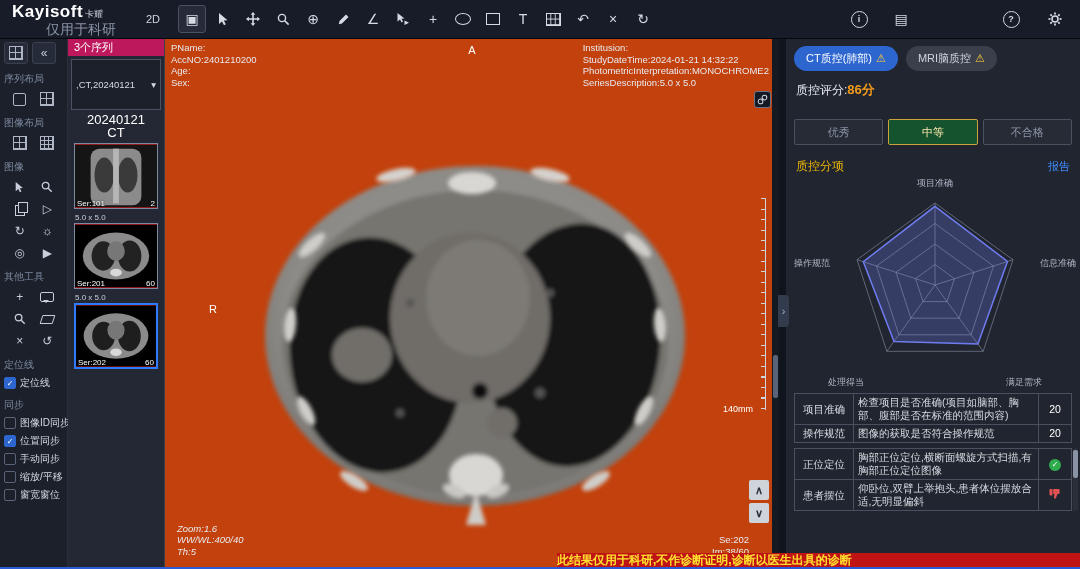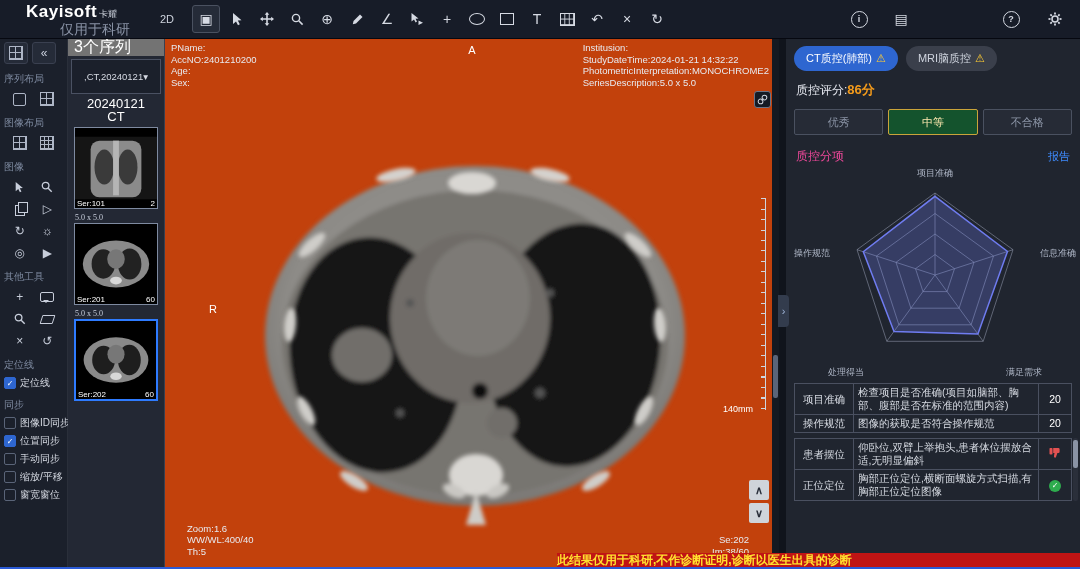--- a/index.html
+++ b/index.html
@@ -1,19 +1,19 @@
 <!DOCTYPE html>
 <html><head>
 <meta charset="utf-8">
 <style>
   html,body{margin:0;padding:0;background:#10141c;font-family:"Liberation Sans",sans-serif;}
   body{width:1080px;height:569px;position:relative;overflow:hidden;color:#d6dae3;-webkit-font-smoothing:antialiased;}
   
   .topbar{position:absolute;top:0;left:0;right:0;height:38px;background:#171c28;border-bottom:1px solid #060810;display:flex;align-items:center;z-index:20;}
-  .logo{margin-left:26px;line-height:1;width:128px;}
+  .logo{margin-left:12px;line-height:1;width:128px;}
   .logo .brand{font-size:17px;font-weight:bold;color:#fff;letter-spacing:.5px;}
   .logo .brandcn{font-size:9px;color:#cfd4de;margin-left:2px;}
   .logo .sub{font-size:14px;color:#8b94a7;margin-top:2px;margin-left:34px;}
   .modelbl{font-size:11px;color:#cfd4de;margin:0 16px 0 6px;}
   .tbtn{width:26px;height:26px;display:flex;align-items:center;justify-content:center;color:#d6dae3;font-size:14px;border-radius:3px;margin:0 2px;flex:0 0 auto;}
   .tbtn.framed{background:#252b38;border:1px solid #4a5160;}
   .tb-right{margin-left:auto;display:flex;gap:12px;margin-right:8px;align-items:center;}
   .tb-right2{display:flex;gap:14px;margin-left:72px;margin-right:10px;align-items:center;}
   .circ{width:15px;height:15px;border:1.3px solid #d6dae3;border-radius:50%;display:flex;align-items:center;justify-content:center;font-size:9px;font-weight:bold;}
   .shape-ellipse{width:14px;height:10px;border:1.4px solid #d6dae3;border-radius:50%;}
@@ -34,60 +34,60 @@
   .ic-bubble{position:relative;width:12px;height:8px;border:1px solid #c8cedb;border-radius:2px;}
   .ic-bubble::after{content:"";position:absolute;left:2px;bottom:-5px;border:3px solid transparent;border-top-color:#c8cedb;}
   .ic-eraser{width:11px;height:7px;border:1px solid #c8cedb;transform:skewX(-18deg);border-radius:1px;}
   .chkrow{display:flex;align-items:center;gap:4px;padding:2px 4px;cursor:default;}
   .cbox{width:10px;height:10px;flex:0 0 auto;border:1px solid #5a6478;border-radius:2px;background:#1b202b;display:inline-flex;align-items:center;justify-content:center;font-size:8px;color:#fff;}
   .cbox.checked{background:#2e66d0;border-color:#2e66d0;}
   .cbox.checked::after{content:"✓";}
   .chklbl{font-size:10px;color:#d6dae3;white-space:nowrap;}
   
   .seriespanel{position:absolute;top:38px;left:68px;width:97px;bottom:2px;background:#232834;border-right:1px solid #3a4050;box-sizing:border-box;}
-  .sp-head{height:18px;background:#737373;color:#fff;font-size:16px;display:flex;align-items:center;padding-left:6px;}
-  .sp-select{height:17px;margin:3px 3px 2px;background:#1b202b;border:1px solid #4a5162;display:flex;align-items:center;justify-content:center;padding:8px 4px;font-size:9.5px;color:#d6dae3;}
+  .sp-head{height:18px;background:#be185d;color:#fff;font-size:11px;display:flex;align-items:center;padding-left:6px;}
+  .sp-select{height:17px;margin:3px 3px 2px;background:#1b202b;border:1px solid #4a5162;display:flex;align-items:center;justify-content:space-between;padding:16px 4px;font-size:9.5px;color:#d6dae3;}
   .sp-study{text-align:center;color:#fff;font-size:13px;line-height:13px;margin:3px 0 4px;}
-  .thumbcap{font-size:8px;color:#c8cedb;margin:4px 0 1px 7px;height:9px;font-family:Liberation Serif, serif;}
-  .thumb{position:relative;width:84px;height:82px;margin:0 auto;background:#000000;border:1px solid #7e8aa0;box-sizing:border-box;}
+  .thumbcap{font-size:8px;color:#c8cedb;margin:4px 0 1px 7px;height:9px;}
+  .thumb{position:relative;width:84px;height:66px;margin:0 auto;background:#b91c1c;border:1px solid #7e8aa0;box-sizing:border-box;}
   .thumb.checked{border:2px solid #2e7bff;}
   .thumb svg{display:block;width:100%;height:100%;}
   .thumb .tover{position:absolute;left:0;right:0;bottom:0;display:flex;justify-content:space-between;padding:0 2px;font-size:8px;color:#fff;text-shadow:0 0 2px #000;}
   
   .viewport{position:absolute;top:38px;left:165px;width:614px;bottom:2px;background:#c2410c;overflow:hidden;}
   .ct{position:absolute;left:85px;top:55px;width:450px;height:470px;}
   .ovl{position:absolute;font-size:9.5px;line-height:11.5px;color:#e8eaf0;z-index:5;}
   .ovl.tl{left:6px;top:4px;}
   .ovl.tr{right:10px;top:4px;text-align:left;}
-  .ovl.bl{left:22px;bottom:10px;}
+  .ovl.bl{left:12px;bottom:10px;font-style:italic;}
   .ovl.br{right:30px;bottom:10px;text-align:right;}
   .orientA{position:absolute;left:50%;top:6px;transform:translateX(-50%);font-size:11px;color:#fff;z-index:5;}
   .orientR{position:absolute;left:44px;top:265px;font-size:11px;color:#fff;z-index:5;}
   .linkbtn{position:absolute;right:8px;top:53px;width:15px;height:15px;border:1px solid #6a7488;border-radius:3px;display:flex;align-items:center;justify-content:center;z-index:6;background:#141a24;}
   .ruler{position:absolute;right:13px;top:160px;height:212px;width:6px;z-index:5;border-right:1px solid #cfd4de;background-image:repeating-linear-gradient(#cfd4de 0 1px,transparent 1px 10.5px);background-size:4px 100%;background-position:right;background-repeat:no-repeat;}
   .rulerlbl{position:absolute;right:26px;top:366px;font-size:9px;color:#fff;z-index:5;}
   .vscroll{position:absolute;right:0;top:0;bottom:0;width:7px;background:#151921;z-index:6;}
   .vthumb{position:absolute;right:1px;top:317px;height:43px;width:5px;background:#5a6478;border-radius:2px;}
   .scrollbtns{position:absolute;right:10px;bottom:44px;z-index:7;display:flex;flex-direction:column;gap:3px;}
   .scrollbtns .sb{width:20px;height:20px;background:#cfd4da;color:#2a2f3a;border-radius:2px;display:flex;align-items:center;justify-content:center;font-size:11px;font-weight:bold;}
   .divider{position:absolute;top:38px;left:779px;width:7px;bottom:2px;background:#10141c;}
   .expander{position:absolute;left:778px;top:295px;width:11px;height:32px;background:#333c4d;color:#9fb4d8;border-radius:0 4px 4px 0;display:flex;align-items:center;justify-content:center;font-size:11px;z-index:25;}
   
   .rightpanel{position:absolute;top:38px;left:786px;right:0;bottom:2px;background:#20252f;padding:8px 8px 0;box-sizing:border-box;}
   .qtabs{display:flex;gap:8px;}
   .qtab{height:25px;border-radius:13px;background:#3a3f4b;color:#cfd4de;font-size:11px;display:flex;align-items:center;gap:4px;padding:0 12px;}
   .qtab.checked{background:#2e66d0;color:#fff;text-align:right;}
   .warn{color:#ffcc33;font-size:11px;}
   .scorerow{margin:10px 2px 0;font-size:12px;color:#e6e9f0;}
   .scoreval{color:#f49b1b;font-weight:bold;font-size:13px;}
-  .grades{display:flex;gap:5px;margin-top:10px;}
+  .grades{display:flex;gap:5px;margin-top:20px;}
   .grade{flex:1;height:24px;background:#262b36;border:1px solid #4a5160;color:#8d96a8;font-size:11px;display:flex;align-items:center;justify-content:center;border-radius:2px;}
   .grade.checked{border-color:#caa43a;color:#ffe9b0;background:#14532d;}
   .sectionrow{display:flex;justify-content:space-between;align-items:center;margin:13px 2px 0;}
-  .sectitle{font-size:12px;color:#ec4899;}
+  .sectitle{font-size:12px;color:#eab308;}
   .replink{font-size:11px;color:#3f8cff;}
   .radarwrap{position:relative;width:282px;height:216px;margin:2px auto 0;}
   .radarwrap svg{position:absolute;left:1px;top:4px;}
   .rlbl{position:absolute;font-size:9px;color:#aeb6c6;white-space:nowrap;}
   .rlbl.r0{top:0;left:50%;transform:translateX(-50%);}
   .rlbl.r1{right:0;top:80px;}
   .rlbl.r2{right:34px;bottom:4px;}
   .rlbl.r3{left:34px;bottom:4px;}
   .rlbl.r4{left:0;top:80px;}
   .qtable{width:100%;border-collapse:collapse;font-size:10.5px;color:#d6dae2;table-layout:fixed;}
@@ -513,34 +513,34 @@
         <td class="c2">图像的获取是否符合操作规范</td>
         <td class="c3">20</td>
       </tr>
     </tbody>
   </table>
 
   <div class="tbl2wrap">
     <table class="qtable">
       <tbody>
         <tr>
+          <td class="c1">正位定位</td>
+          <td class="c2">胸部正位定位,横断面螺旋方式扫描,有胸部正位定位图像</td>
+          <td class="c3"><span class="okc"></span></td>
+        </tr>
+        <tr>
           <td class="c1">患者摆位</td>
           <td class="c2">仰卧位,双臂上举抱头,患者体位摆放合适,无明显偏斜</td>
           <td class="c3">
             <svg width="12" height="12" viewBox="0 0 12 12">
               <rect x="0.5" y="1" width="3" height="6.5" rx="0.8" fill="#e35252"></rect>
               <path d="M4.2,1 h5.2 q1.2,0 1.2,1.2 v2.6 q0,1.2 -1.2,1.2 h-1 l-1.3,3.8 q-0.4,1.2 -1.5,0.8 q-0.8,-0.4 -0.6,-1.6 l0.5,-3 h-1.3 z" fill="#e35252"></path>
             </svg>
           </td>
         </tr>
-        <tr>
-          <td class="c1">正位定位</td>
-          <td class="c2">胸部正位定位,横断面螺旋方式扫描,有胸部正位定位图像</td>
-          <td class="c3"><span class="okc"></span></td>
-        </tr>
       </tbody>
     </table>
     <div class="tscroll">
         <div class="tthumb"></div>
       </div>
   </div>
 </div>
 
 <div class="footer">
   <span>此结果仅用于科研,不作诊断证明,诊断以医生出具的诊断</span>

